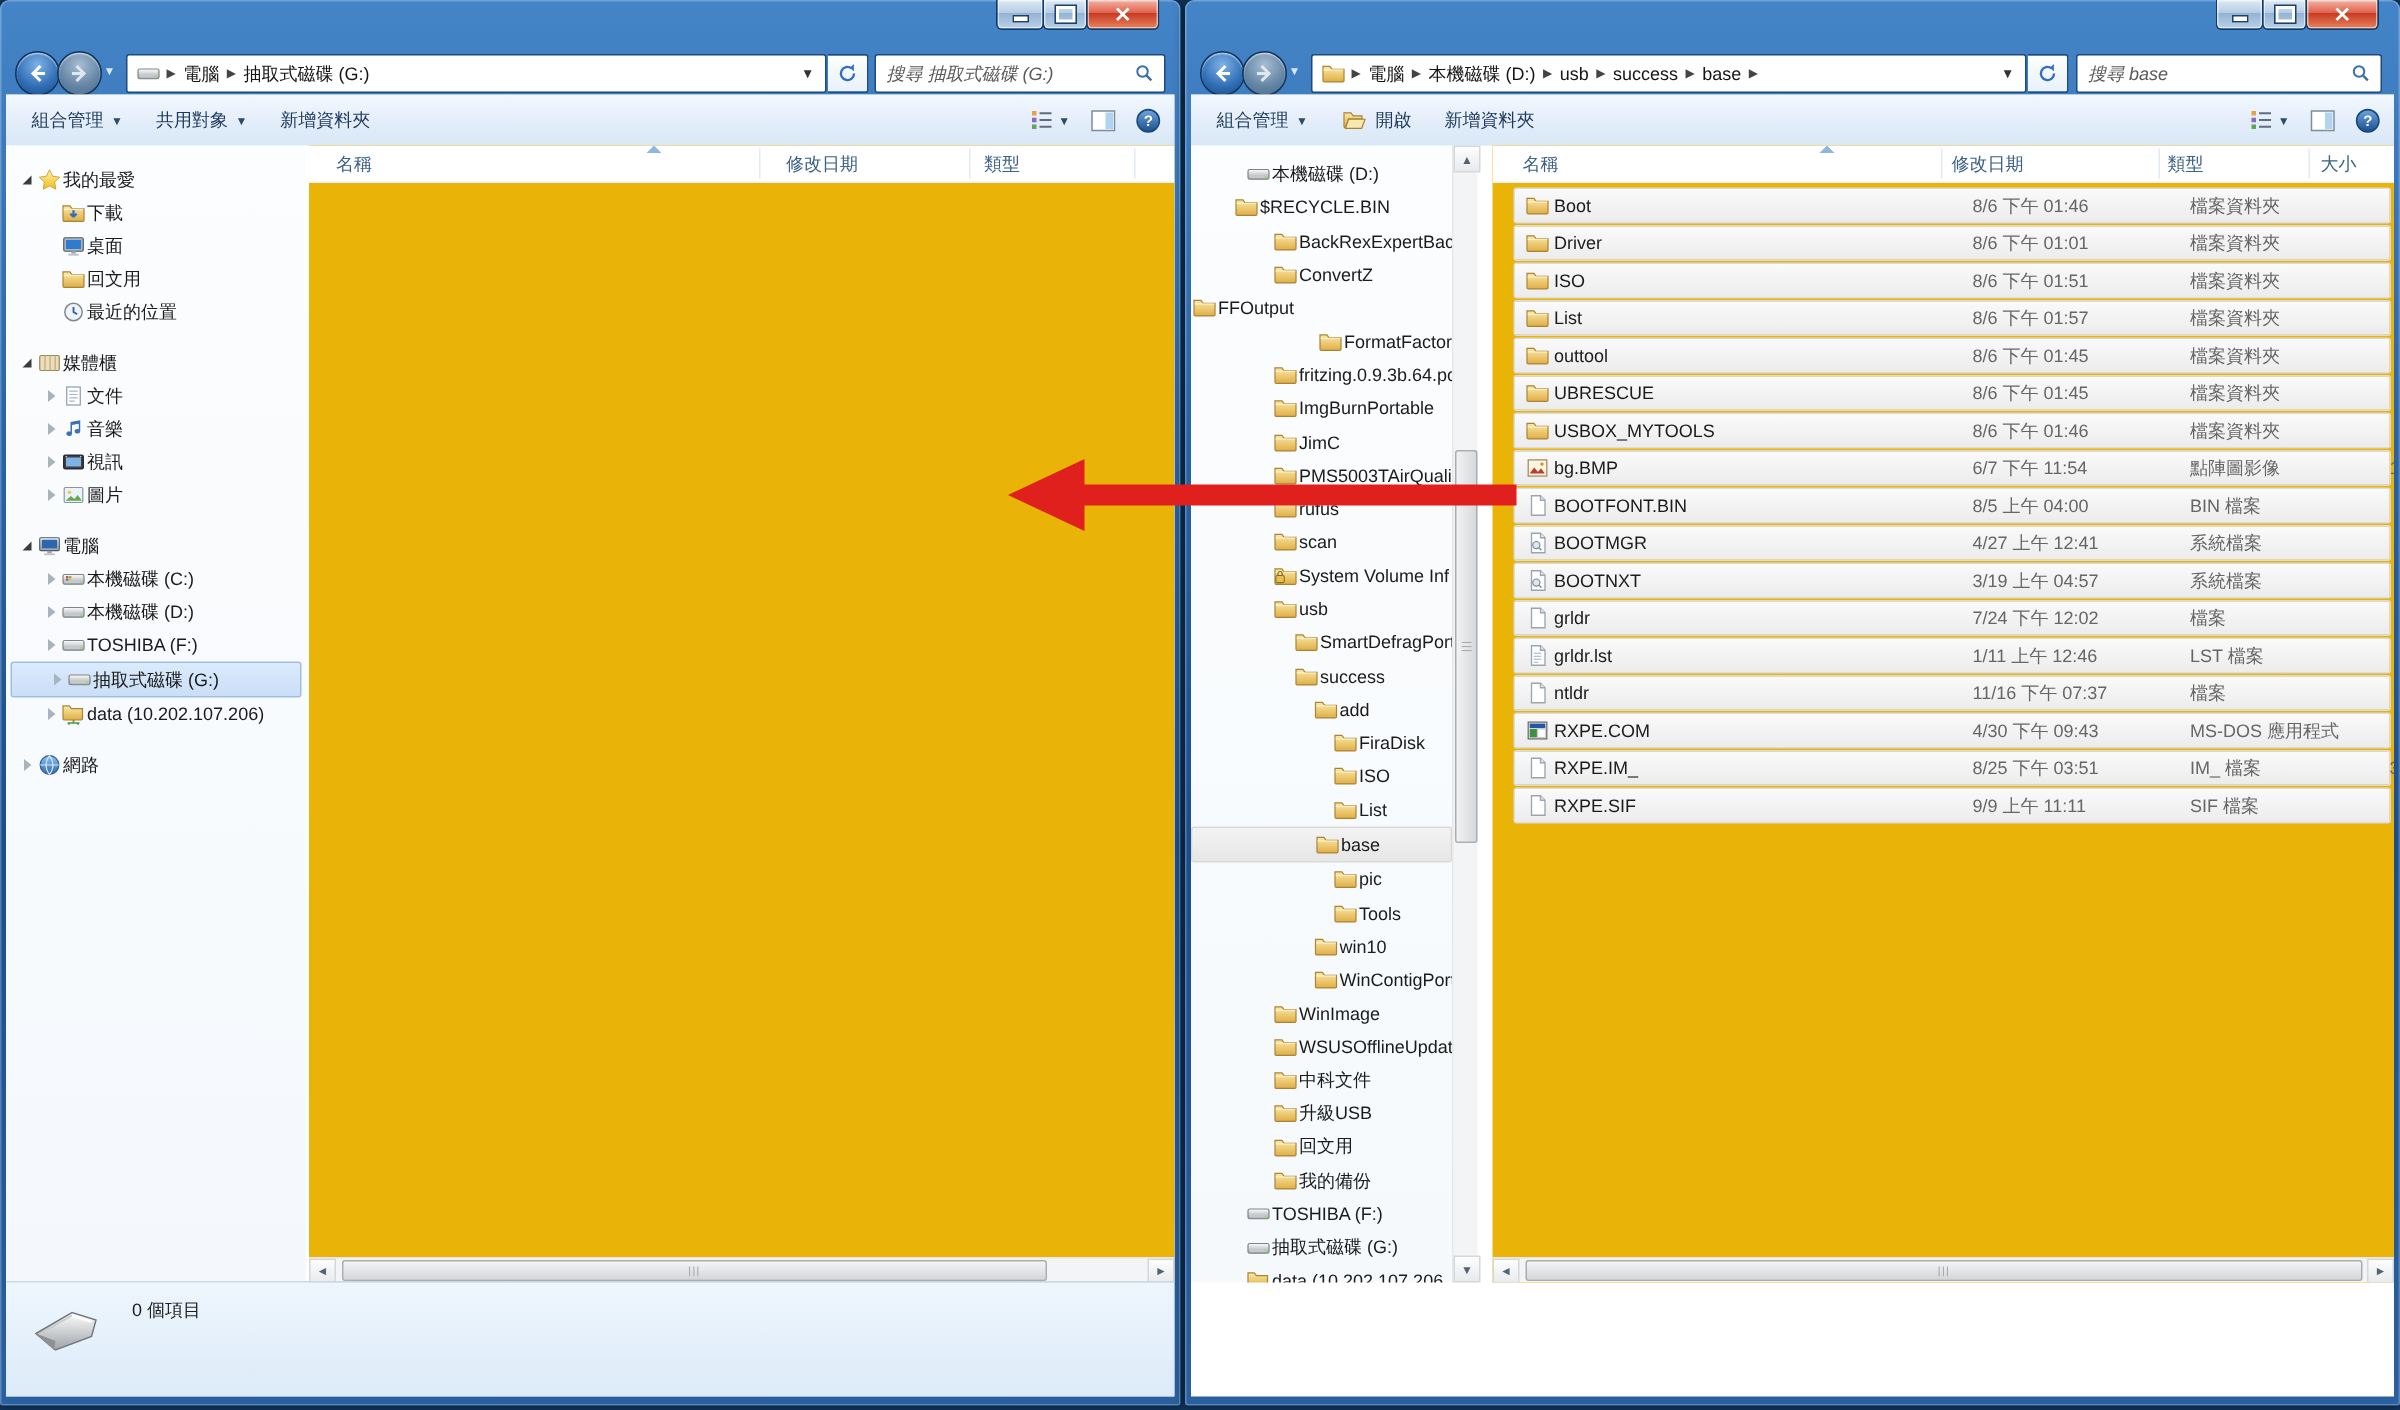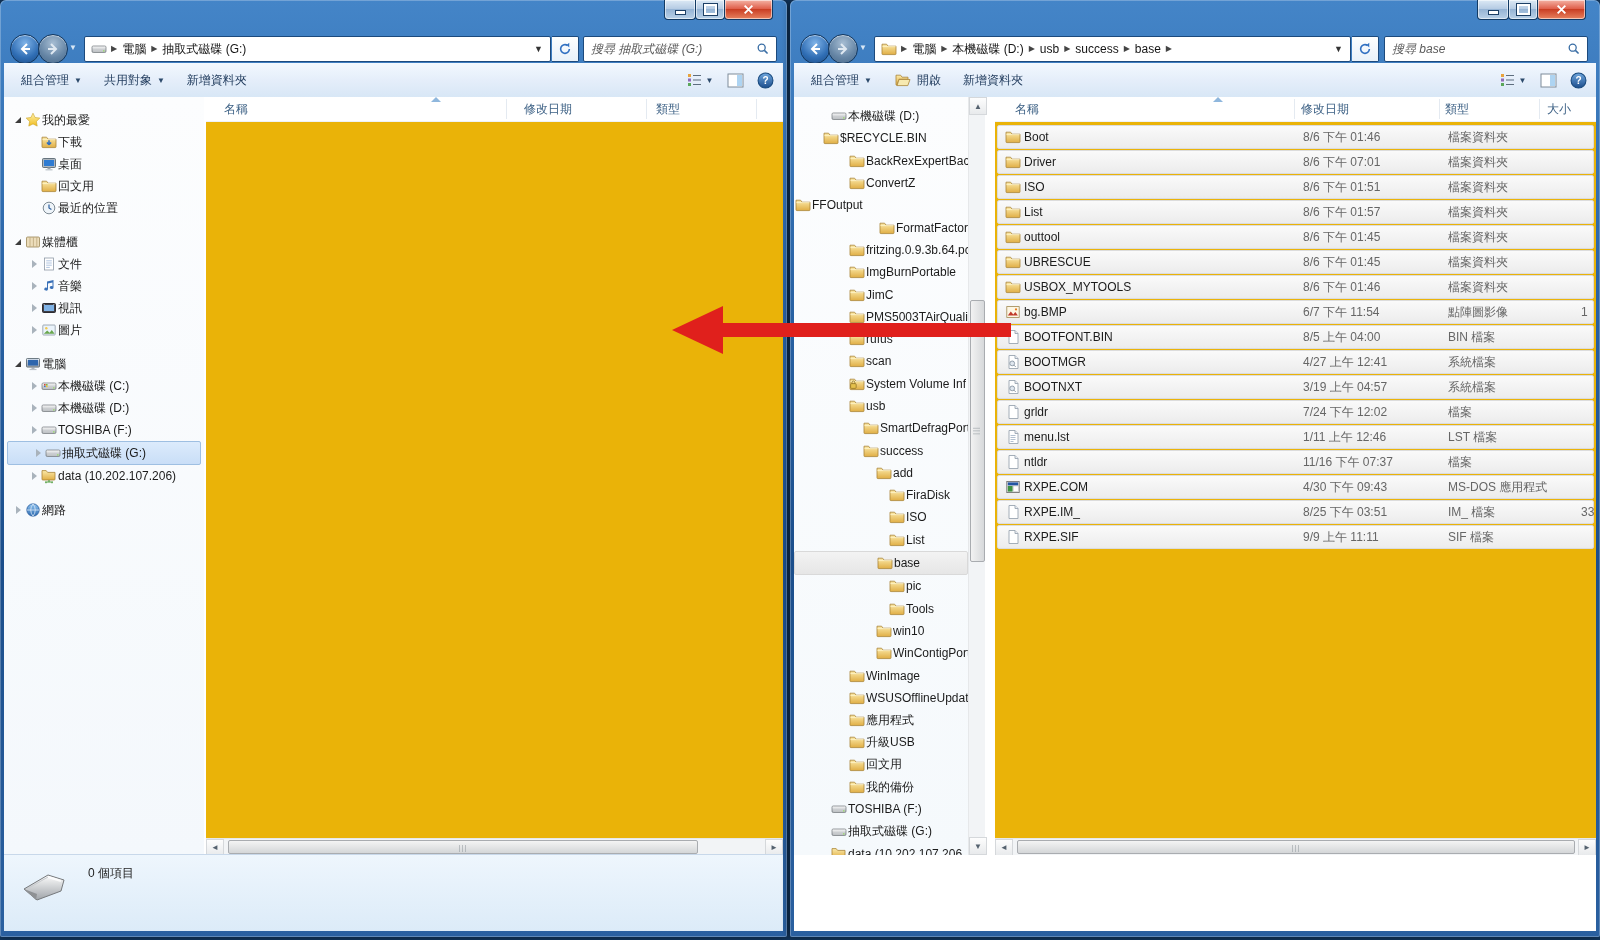--- a/index.html
+++ b/index.html
@@ -67,21 +67,21 @@
   .indent0{padding-left:8px}.indent1{padding-left:24px}
   
   .filepane{position:absolute;top:0;bottom:0;overflow:hidden;background:#eab308;}
   .fp-left{left:202px;right:0;}
   .fp-right{left:201px;right:0;}
   .colheads{position:absolute;top:0;left:0;right:0;height:24px;background:#fff;border-bottom:1px solid #eef2f7;}
   .colh{position:absolute;top:4px;font-size:12px;color:#3d6185;white-space:nowrap;}
   .colsep{position:absolute;top:2px;height:20px;width:1px;background:#e4eaf1;}
   .sortup{position:absolute;top:0;width:0;height:0;border-left:5px solid transparent;border-right:5px solid transparent;border-bottom:5px solid #8fb7dd;}
   .empty-msg{position:absolute;top:44px;left:0;right:0;text-align:center;font-size:12px;color:#555;}
-  .rows{position:absolute;top:28px;left:2px;right:2px;}
+  .rows{position:absolute;top:28px;left:14px;right:2px;}
   .frow{height:22px;margin-bottom:1px;display:flex;align-items:center;position:relative;
         background:linear-gradient(#fafafa,#ececec);border:1px solid #dcdcdc;border-radius:2px;}
   .frow .icw{margin-left:6px;}
   .fname{font-size:12px;color:#1b1b1b;margin-left:2px;white-space:nowrap;}
   .fdate,.ftype,.fsize{position:absolute;font-size:12px;color:#666;white-space:nowrap;}
   .fdate{left:305px}.ftype{left:450px}.fsize{left:583px}
   
   .treepane{position:absolute;top:0;bottom:0;left:0;width:174px;background:linear-gradient(180deg,#fcfdfe,#f5f9fc);overflow:hidden;}
   .trow{height:22.3px;display:flex;align-items:center;font-size:12px;color:#1b1b1b;white-space:nowrap;overflow:hidden;position:relative;}
   .trow.selected{background:linear-gradient(#f3f3f3,#e6e6e6);border:1px solid #d9d9d9;border-radius:2px;}
@@ -847,21 +847,21 @@
               </span>
               <span class="lbl">WSUSOfflineUpdat</span>
             </div>
             <div class="trow" style="padding-left:54px">
               <span class="icw">
                 <svg class="ic" width="16" height="16" viewBox="0 0 16 16">
                   <path d="M1 3.2 h4.6 l1.5 2 H15 v7.6 q0 .8 -.8 .8 H1.8 q-.8 0 -.8 -.8 z" fill="url(#gFold)" stroke="#a98436" stroke-width=".8"></path>
                   <path d="M1.4 5.6 h13.2" stroke="#fff6cf" stroke-width=".9" opacity=".85"></path>
                 </svg>
               </span>
-              <span class="lbl">應用程式</span>
+              <span class="lbl">中科文件</span>
             </div>
             <div class="trow" style="padding-left:54px">
               <span class="icw">
                 <svg class="ic" width="16" height="16" viewBox="0 0 16 16">
                   <path d="M1 3.2 h4.6 l1.5 2 H15 v7.6 q0 .8 -.8 .8 H1.8 q-.8 0 -.8 -.8 z" fill="url(#gFold)" stroke="#a98436" stroke-width=".8"></path>
                   <path d="M1.4 5.6 h13.2" stroke="#fff6cf" stroke-width=".9" opacity=".85"></path>
                 </svg>
               </span>
               <span class="lbl">升級USB</span>
             </div>
@@ -944,21 +944,21 @@
                 <span class="ftype">檔案資料夾</span>
               </div>
               <div class="frow">
                 <span class="icw">
                   <svg class="ic" width="16" height="16" viewBox="0 0 16 16">
                     <path d="M1 3.2 h4.6 l1.5 2 H15 v7.6 q0 .8 -.8 .8 H1.8 q-.8 0 -.8 -.8 z" fill="url(#gFold)" stroke="#a98436" stroke-width=".8"></path>
                     <path d="M1.4 5.6 h13.2" stroke="#fff6cf" stroke-width=".9" opacity=".85"></path>
                   </svg>
                 </span>
                 <span class="fname">Driver</span>
-                <span class="fdate">8/6 下午 07:01</span>
+                <span class="fdate">8/6 下午 01:01</span>
                 <span class="ftype">檔案資料夾</span>
               </div>
               <div class="frow">
                 <span class="icw">
                   <svg class="ic" width="16" height="16" viewBox="0 0 16 16">
                     <path d="M1 3.2 h4.6 l1.5 2 H15 v7.6 q0 .8 -.8 .8 H1.8 q-.8 0 -.8 -.8 z" fill="url(#gFold)" stroke="#a98436" stroke-width=".8"></path>
                     <path d="M1.4 5.6 h13.2" stroke="#fff6cf" stroke-width=".9" opacity=".85"></path>
                   </svg>
                 </span>
                 <span class="fname">ISO</span>
@@ -1071,21 +1071,21 @@
                 <span class="ftype">檔案</span>
               </div>
               <div class="frow">
                 <span class="icw">
                   <svg class="ic" width="16" height="16" viewBox="0 0 16 16">
                     <path d="M4 1.5 h6 l3 3 V14.5 H4 z" fill="#fff" stroke="#9aa5b1" stroke-width=".9"></path>
                     <path d="M10 1.5 v3 h3" fill="#e9edf2" stroke="#9aa5b1" stroke-width=".9"></path>
                     <path d="M5.5 6.5 h5 M5.5 8.5 h5 M5.5 10.5 h5 M5.5 12.5 h3" stroke="#9fb0c4" stroke-width=".8"></path>
                   </svg>
                 </span>
-                <span class="fname">menu.lst</span>
+                <span class="fname">grldr.lst</span>
                 <span class="fdate">1/11 上午 12:46</span>
                 <span class="ftype">LST 檔案</span>
               </div>
               <div class="frow">
                 <span class="icw">
                   <svg class="ic" width="16" height="16" viewBox="0 0 16 16">
                     <path d="M4 1.5 h6 l3 3 V14.5 H4 z" fill="#fff" stroke="#9aa5b1" stroke-width=".9"></path>
                     <path d="M10 1.5 v3 h3" fill="#e9edf2" stroke="#9aa5b1" stroke-width=".9"></path>
                   </svg>
                 </span>

